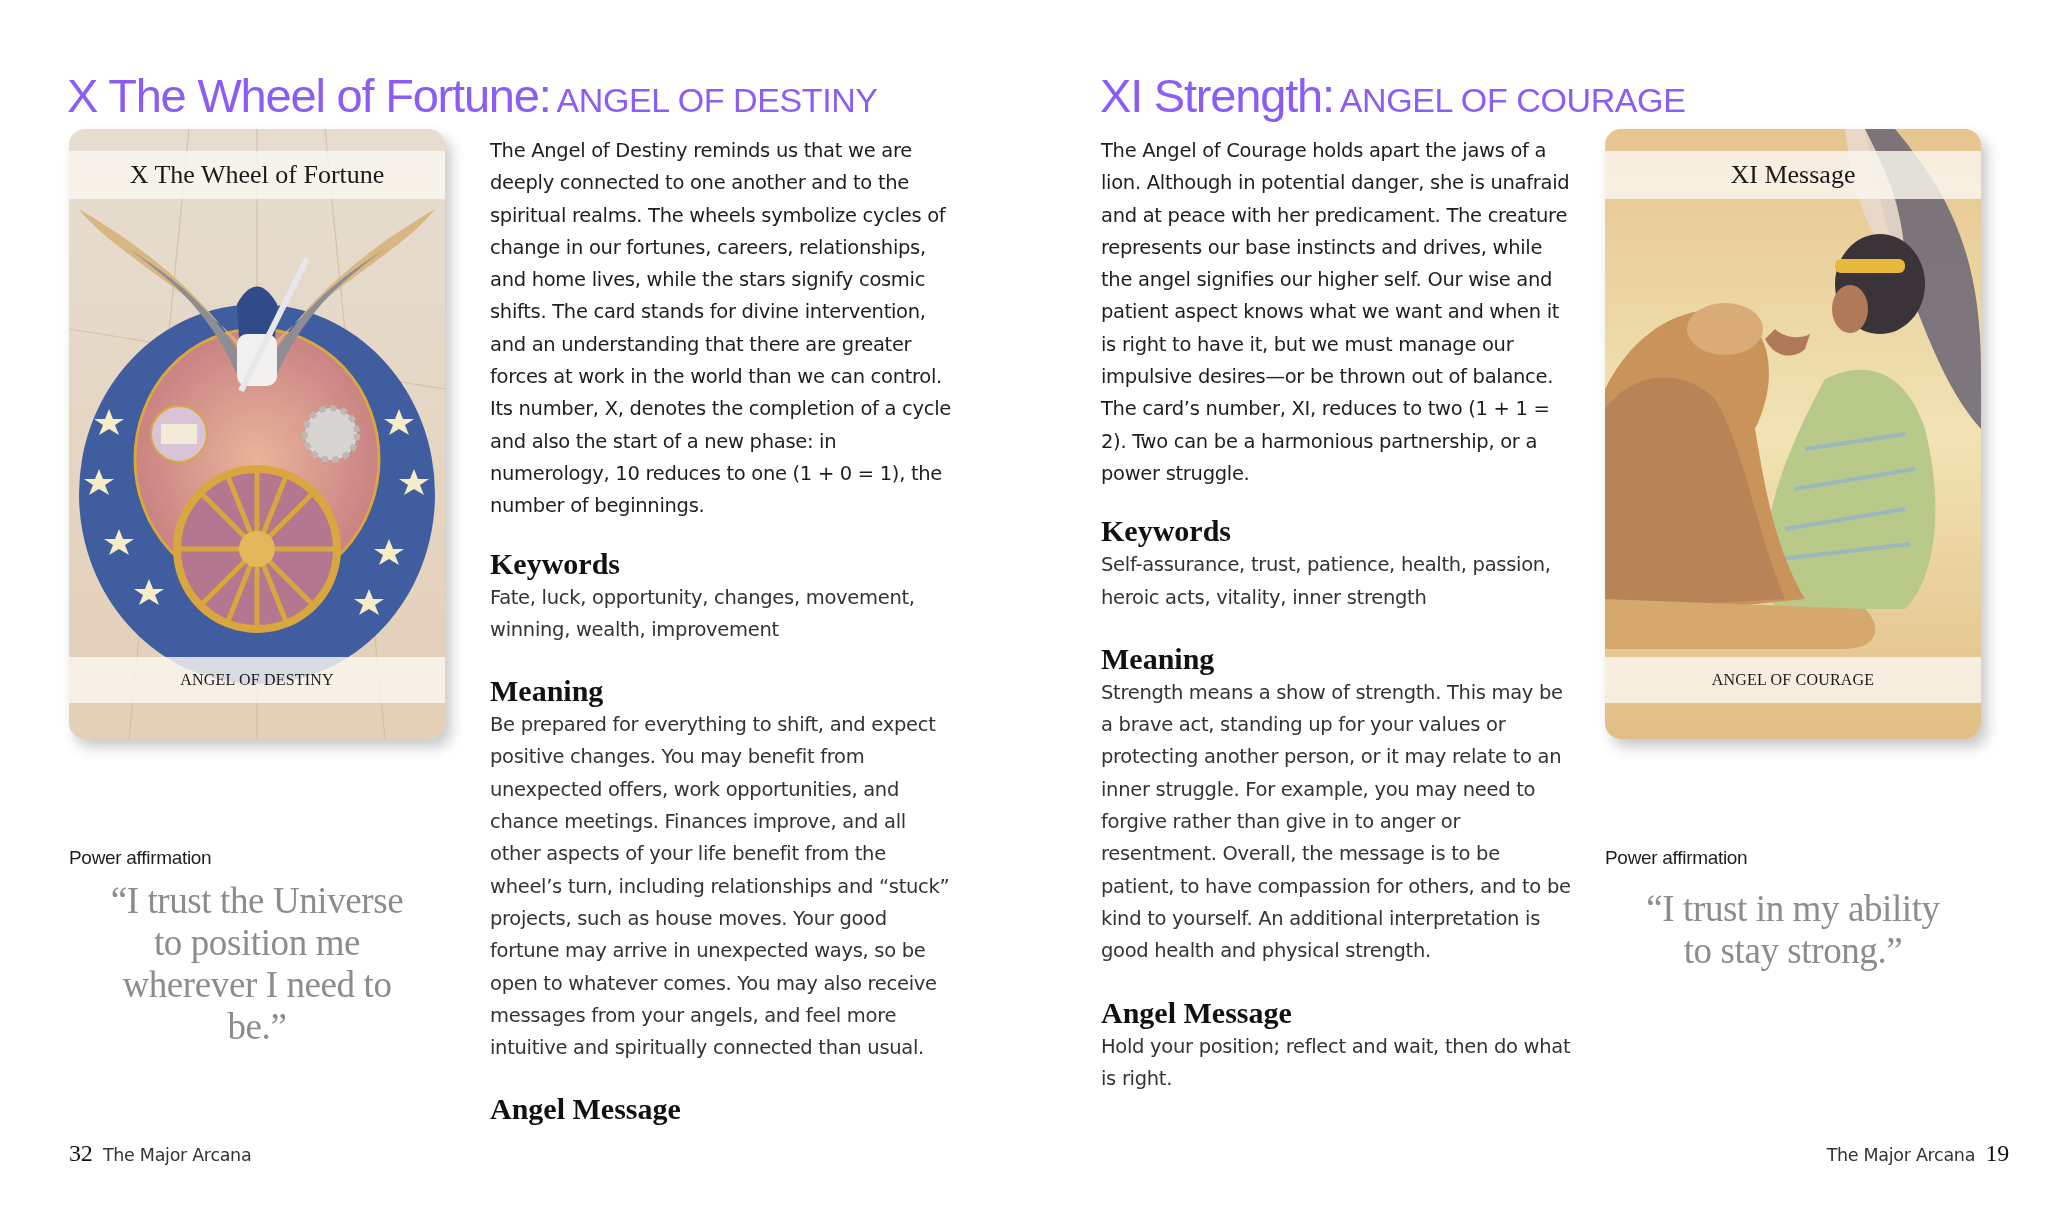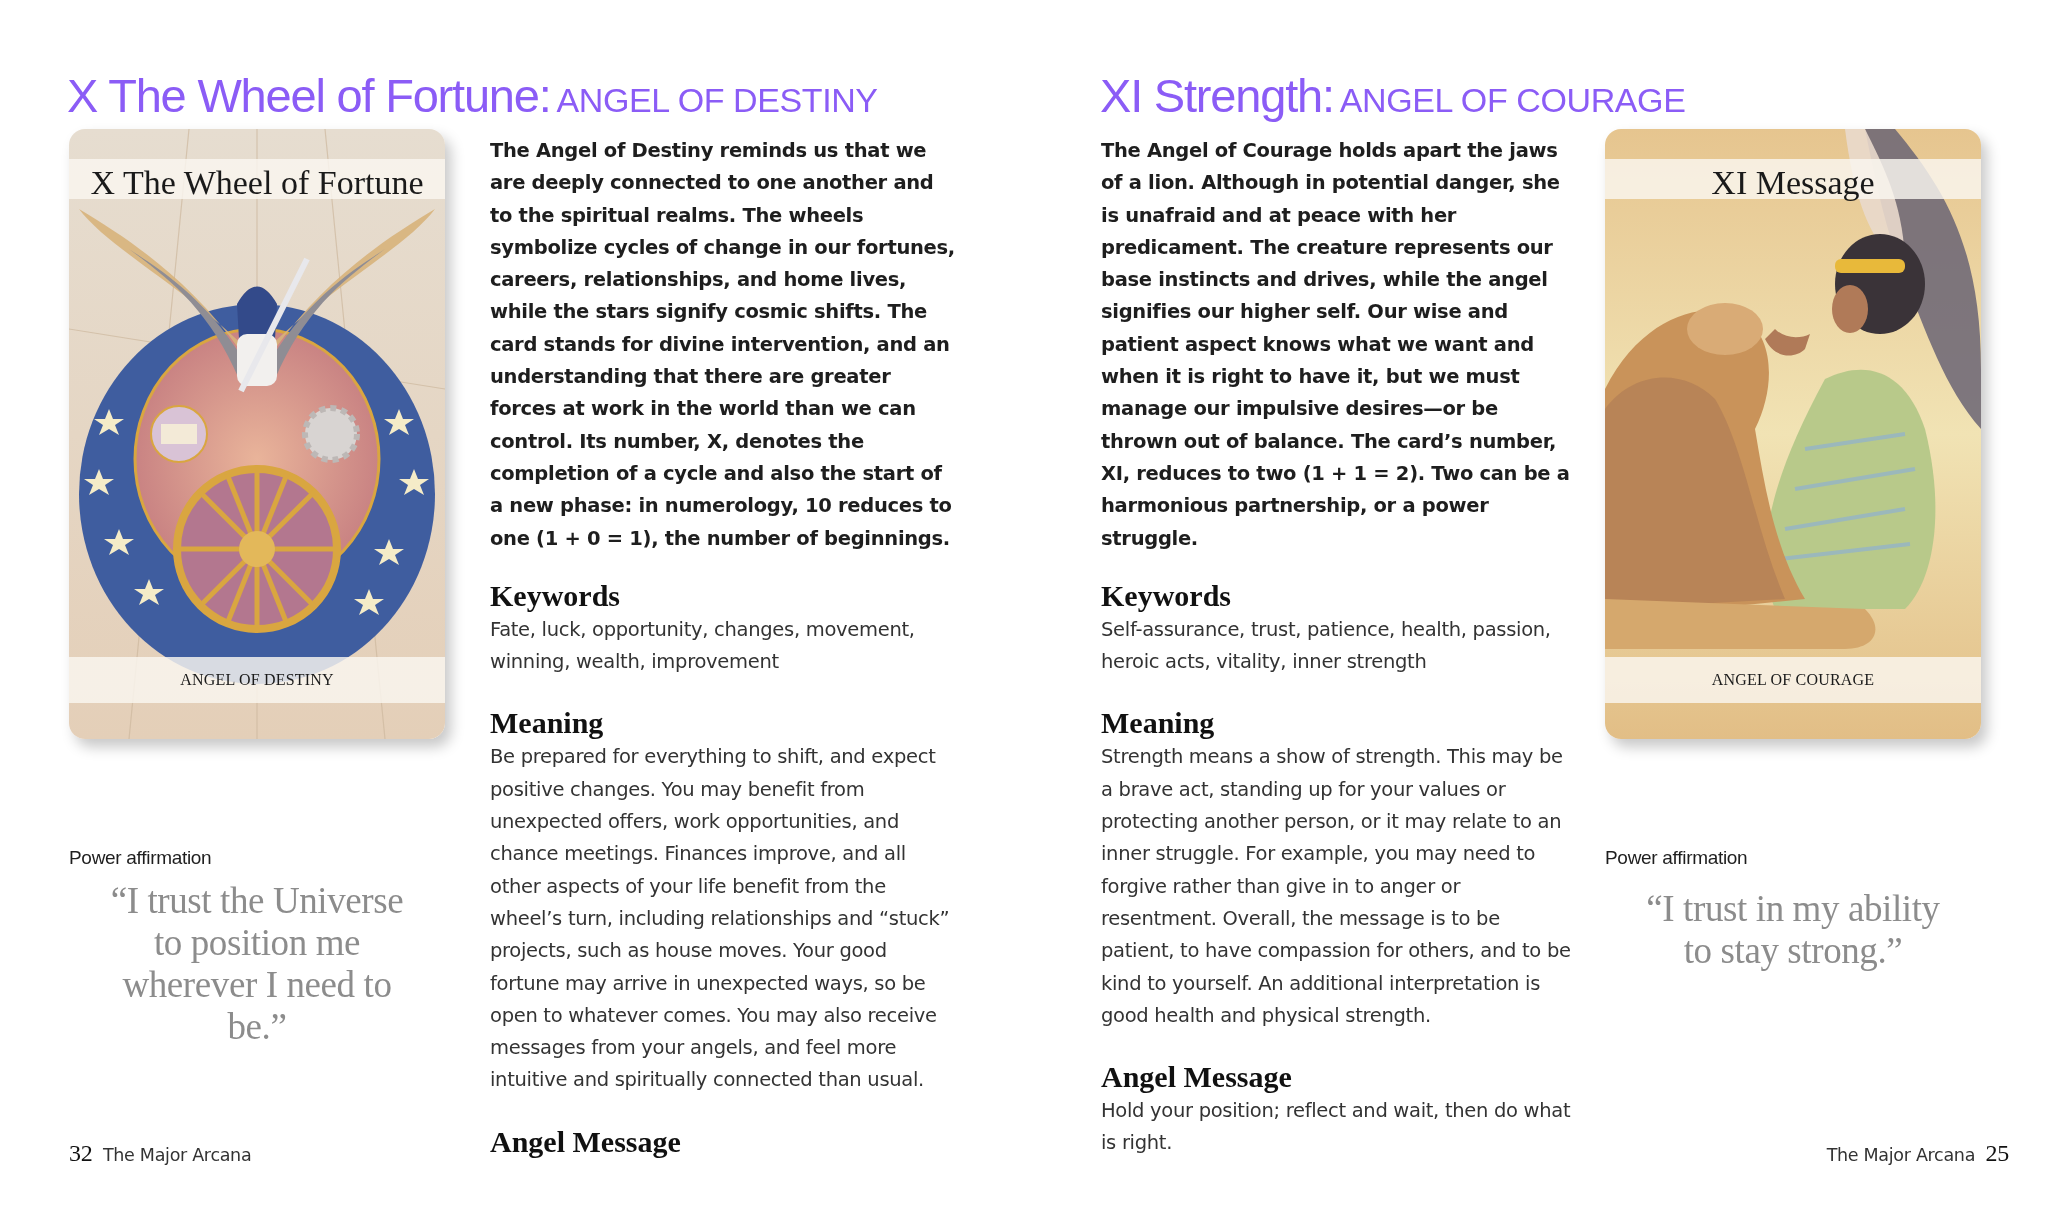--- a/index.html
+++ b/index.html
@@ -4,30 +4,30 @@
 <style>
   html, body { margin: 0; padding: 0; background: #ffffff; }
   body { width: 2048px; height: 1213px; position: relative; overflow: hidden; color: #1a1a1a; }
   .page { position: absolute; top: 0; height: 1213px; width: 1024px; }
   .page.left { left: 0; }
   .page.right { left: 1024px; }
 
   .title { position: absolute; top: 72px; font-family: Liberation Sans, sans-serif; font-size: 47px; letter-spacing: -1.2px; color: #8b5cf6; white-space: nowrap; line-height: 1; }
   .title .sub { font-size: 34px; letter-spacing: -0.4px; margin-left: 6px; }
 
-  .body-text { font-family: "DejaVu Sans", sans-serif; font-size: 19.5px; line-height: 32.3px; color: #1e1e1e; letter-spacing: -0.3px; font-weight: bold; }
+  .body-text { font-family: "DejaVu Sans", sans-serif; font-size: 19.5px; line-height: 32.3px; color: #1e1e1e; letter-spacing: -0.3px; }
   .light { color: #333; font-weight: normal; }
 
   .heading { font-family: "Liberation Serif", "DejaVu Serif", serif; font-size: 30px; color: #111; line-height: 1; margin: 0; }
 
   .col { position: absolute; width: 470px; }
 
   .card { position: absolute; width: 376px; height: 610px; border-radius: 16px; overflow: hidden; box-shadow: 6px 8px 14px rgba(0,0,0,0.22); }
   .card-band { position: absolute; left: 0; right: 0; background: rgba(250,247,240,0.82); font-family: "Liberation Serif", "DejaVu Serif", serif; color: #1a1a1a; text-align: center; }
-  .card-band.top { top: 30px; height: 40px; line-height: 48px; font-size: 34px; }
+  .card-band.top { top: 22px; height: 48px; line-height: 48px; font-size: 26px; }
   .card-band.bottom { bottom: 36px; height: 46px; line-height: 46px; font-size: 16px; letter-spacing: 0.2px; }
 
   .affirm-label { position: absolute; width: 376px; text-align: left; font-family: Liberation Sans, sans-serif; font-size: 19px; color: #1e1e1e; letter-spacing: -0.3px; }
   .affirm-quote { position: absolute; width: 376px; text-align: center; font-family: "Liberation Serif", "DejaVu Serif", serif; font-size: 37px; line-height: 42px; color: #8c8c8c; letter-spacing: -0.4px; }
 
   .footer { position: absolute; top: 1140px; font-family: "DejaVu Sans", sans-serif; font-size: 17.5px; color: #333; letter-spacing: -0.3px; white-space: nowrap; }
   .footer .num { font-family: "Liberation Serif", "DejaVu Serif", serif; font-size: 24px; color: #111; }
 </style>
 </head>
 <body>
@@ -157,15 +157,15 @@
     </svg>
     <div class="card-band top">XI Message</div>
     <div class="card-band bottom">ANGEL OF COURAGE</div>
   </div>
 
   <div class="affirm-label" style="left:581px; top:847px;">Power affirmation</div>
   <div class="affirm-quote" style="left:621px; width:296px; top:880px;margin-top:8px;">“I trust in my ability to stay strong.”</div>
 
   <div class="footer" style="right:39px; text-align:right;">
     <span>The Major Arcana</span>&nbsp;
-    <span class="num">25</span>
+    <span class="num">19</span>
   </div>
 </div>
 
 </body></html>

